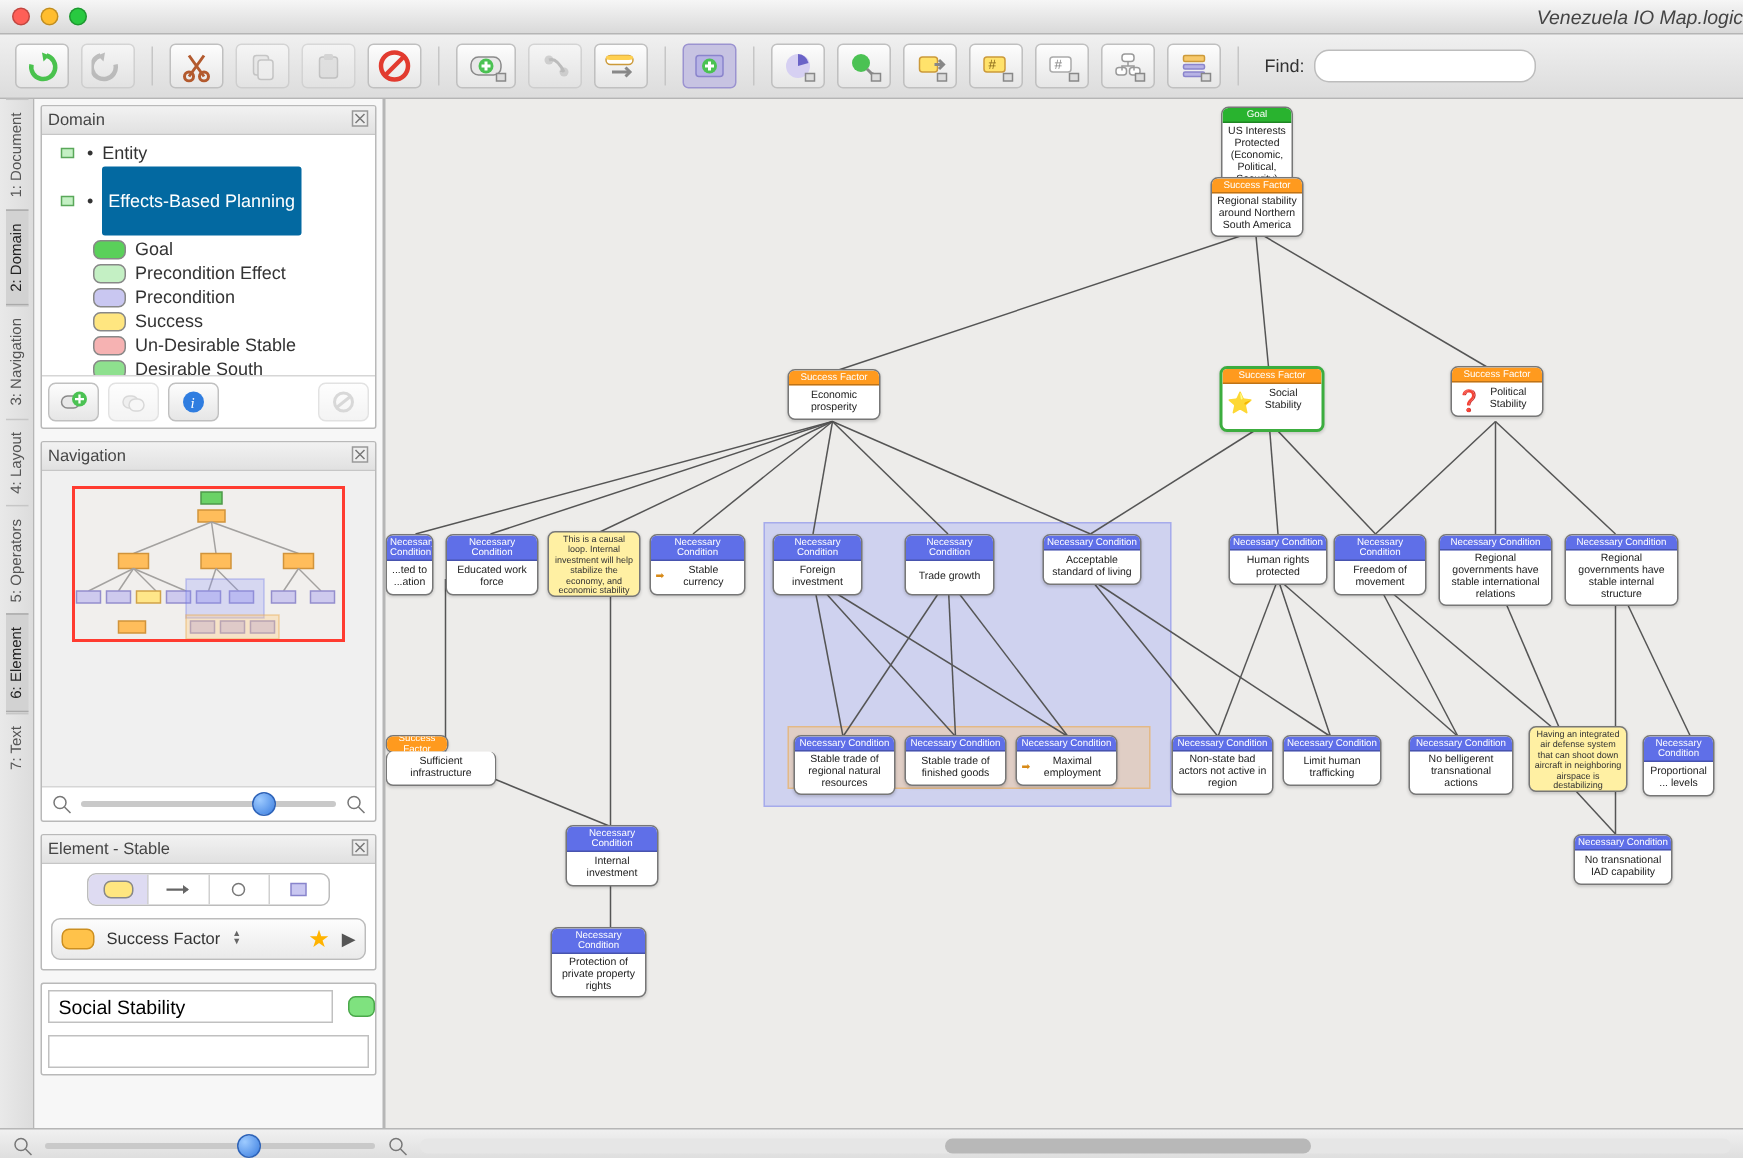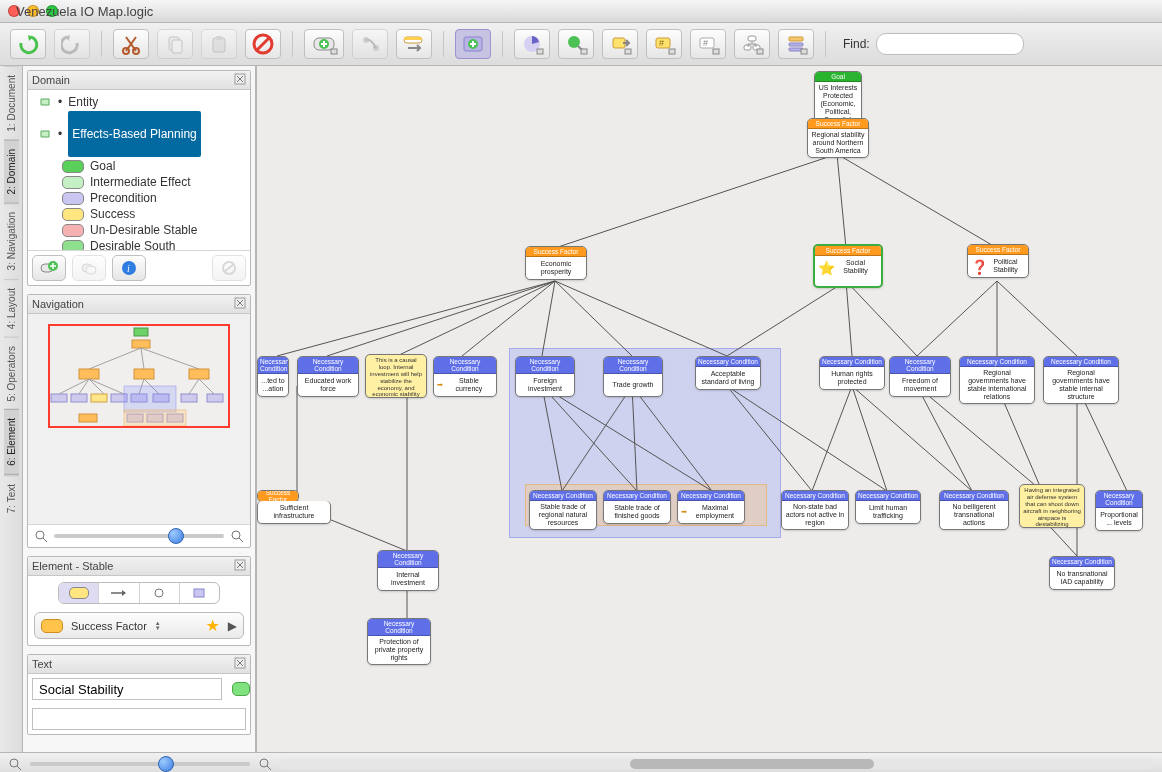--- a/index.html
+++ b/index.html
@@ -10,21 +10,21 @@
   }
   
   .titlebar {
     height: 22px; background: linear-gradient(#f6f6f6,#d9d9d9);
     border-bottom:1px solid #b5b5b5; display:flex; align-items:center;
     position:relative;
   }
   .tb-dots { display:flex; gap:7px; margin-left:8px; }
   .tb-dot { width:12px; height:12px; border-radius:50%; box-shadow: inset 0 0 0 1px rgba(0,0,0,.25);}
   .tb-close{background:#ff5f57;} .tb-min{background:#ffbd2e;} .tb-max{background:#28c940;}
-  .tb-title{position:absolute; left:16px; right:0; text-align:left; font-size:13px; color:#444;}
+  .tb-title{position:absolute; left:16px; right:0; text-align:right; font-size:13px; color:#444;font-style:italic;}
   
   .toolbar {
     height:42px; background:linear-gradient(#f0f0f0,#dcdcdc);
     border-bottom:1px solid #b5b5b5; display:flex; align-items:center; gap:8px;
     padding:0 10px;
   }
   .tb-sep{width:1px; height:26px; background:#c6c6c6; margin:0 3px;}
   .tb-btn{
     width:34px; height:28px; border:1px solid #c0c0c0; border-radius:4px;
     background:linear-gradient(#fdfdfd,#e6e6e6); display:flex; align-items:center;
@@ -377,21 +377,21 @@
               </svg></span>
           <span>•</span>
             <span class="label">Effects-Based Planning</span>
         </div>
         <div class="tree-row child">
             <span class="pill green"></span>
             <span class="label">Goal</span>
           </div>
         <div class="tree-row child">
             <span class="pill lightgreen"></span>
-            <span class="label">Intermediate Effect</span>
+            <span class="label">Precondition Effect</span>
           </div>
         <div class="tree-row child">
             <span class="pill lav"></span>
             <span class="label">Precondition</span>
           </div>
         <div class="tree-row child">
             <span class="pill yellow"></span>
             <span class="label">Success</span>
           </div>
         <div class="tree-row child">
@@ -541,29 +541,20 @@
               <div>▼</div>
             </span>
           <span style="flex:1"></span>
           <span class="star">★</span>
           <span class="arrow-r">▶</span>
         </div>
       </div>
     </div>
 
     <div class="panel" style="flex:0 0 auto;">
-      <div class="panel-hd">
-          <span>Text</span>
-        <span class="x">
-            <svg width="12" height="12">
-              <rect x="1" y="1" width="10" height="10" fill="#eee" stroke="#999"></rect>
-              <path d="M3 3l6 6M9 3l-6 6" stroke="#777"></path>
-            </svg>
-          </span>
-      </div>
       <div style="display:flex;align-items:center;">
         <input class="text-input" type="text" value="Social Stability" style="">
         <span class="greenbox"></span>
       </div>
       <input class="text-input" type="text" value="" style="">
     </div>
   </div>
 
   <div class="canvas-wrap">
     <div class="canvas">

